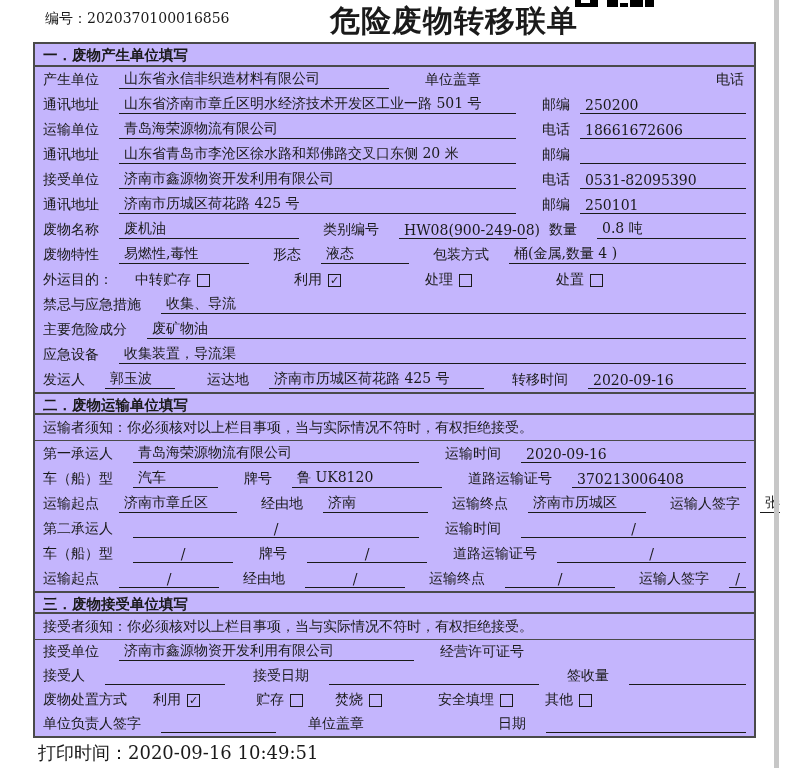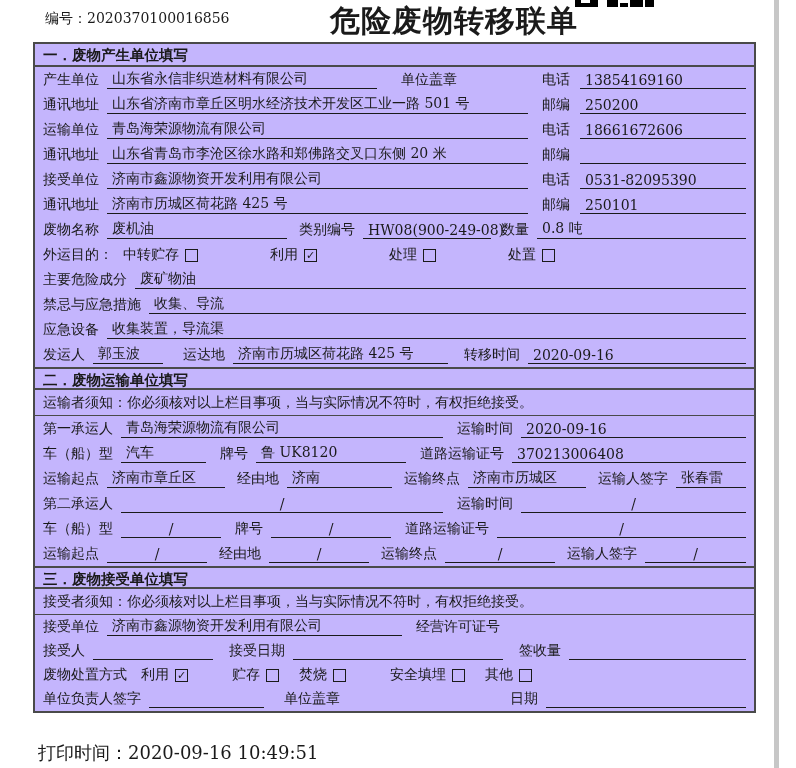--- a/index.html
+++ b/index.html
@@ -25,21 +25,21 @@
 
   
   .scrollbar { position:absolute; right:1px; top:0; width:5px; height:768px; background:#c7c7c7; }
 
   
   .tbl { position:absolute; left:33px; top:42px; width:723px; border:2px solid #4a4a4a; background:#c4b5fd; }
   .sec-h { font-weight:bold; font-size:14.5px; height:23px; padding:2px 8px; border-bottom:2px solid #4a4a4a; }
   .sec-h.mid { border-top:2px solid #4a4a4a; }
   .notice { height:26px; padding:4px 8px; border-bottom:1px solid #4a4a4a; white-space:nowrap; }
 
-  .row { display:flex; align-items:flex-end; height:25px; padding:0 8px 3px 8px; white-space:nowrap; }
+  .row { display:flex; align-items:flex-end; height:25px; padding:0 8px 3px 8px; white-space:nowrap;gap:12px; }
   .row.h24 { height:24px; }
   .lbl { flex:none; }
   .u { border-bottom:1px solid #1a1a1a; padding:0 5px; margin-left:8px; min-height:17px; }
   .grow { flex:1 1 auto; }
   .grow.gap { margin-right:14px; }
   .sp { flex:1 1 auto; }
   .rgt { margin-left:auto; display:flex; align-items:flex-end; }
   .rgt .lbl { margin-right:2px; }
   .slash { text-align:center; }
 
@@ -80,21 +80,20 @@
   <div class="tbl">
 
     <div class="sec-h">一．废物产生单位填写</div>
 
     <div class="row">
       <span class="lbl">产生单位</span>
       <span class="u w270">山东省永信非织造材料有限公司</span>
       <span class="lbl ml24">单位盖章</span>
       <span class="rgt">
         <span class="lbl">电话</span>
-        <span class="u w166">13854169160</span>
       </span>
     </div>
 
     <div class="row">
       <span class="lbl">通讯地址</span>
       <span class="u grow gap">山东省济南市章丘区明水经济技术开发区工业一路 501 号</span>
       <span class="rgt">
         <span class="lbl">邮编</span>
         <span class="u w166">250200</span>
       </span>
@@ -138,20 +137,28 @@
 
     <div class="row">
       <span class="lbl">废物名称</span>
       <span class="u w180">废机油</span>
       <span class="lbl ml12">类别编号</span>
       <span class="u w128">HW08(900-249-08)</span>
       <span class="lbl ml10">数量</span>
       <span class="u grow">0.8 吨</span>
     </div>
 
+    <div class="row">
+      <span class="lbl">废物特性</span>
+      <span class="u w130">易燃性,毒性</span>
+      <span class="lbl ml12">形态</span>
+      <span class="u w88">液态</span>
+      <span class="lbl ml12">包装方式</span>
+      <span class="u grow">桶(金属,数量 4 )</span>
+    </div>
 
     <div class="row">
       <span class="lbl">外运目的：</span>
       <span class="opt ml10">
         <span>中转贮存</span>
         <span class="cb"></span>
       </span>
       <span class="opt ml72">
         <span>利用</span>
         <span class="cb">✓</span>
@@ -160,27 +167,27 @@
         <span>处理</span>
         <span class="cb"></span>
       </span>
       <span class="opt ml72">
         <span>处置</span>
         <span class="cb"></span>
       </span>
     </div>
 
     <div class="row">
+      <span class="lbl">禁忌与应急措施</span>
+      <span class="u grow">收集、导流</span>
+    </div>
+
+    <div class="row">
       <span class="lbl">主要危险成分</span>
       <span class="u grow">废矿物油</span>
-    </div>
-
-    <div class="row">
-      <span class="lbl">禁忌与应急措施</span>
-      <span class="u grow">收集、导流</span>
     </div>
 
     <div class="row">
       <span class="lbl">应急设备</span>
       <span class="u grow">收集装置，导流渠</span>
     </div>
 
     <div class="row">
       <span class="lbl">发运人</span>
       <span class="u w70">郭玉波</span>

